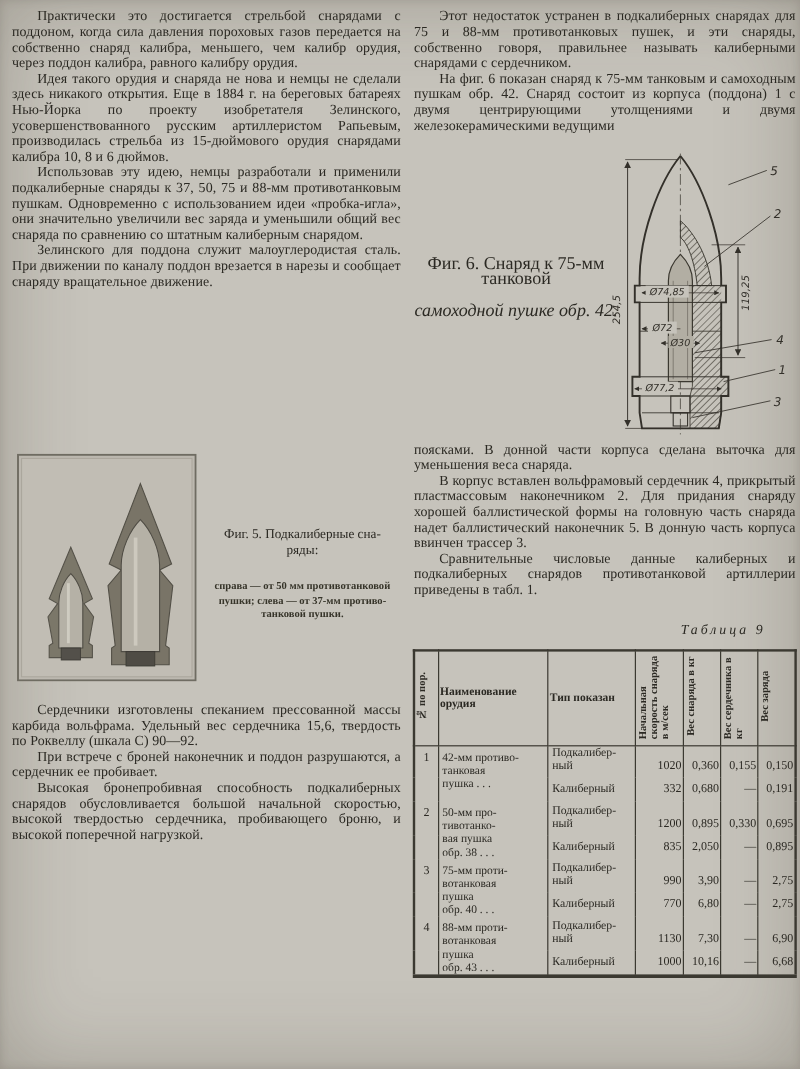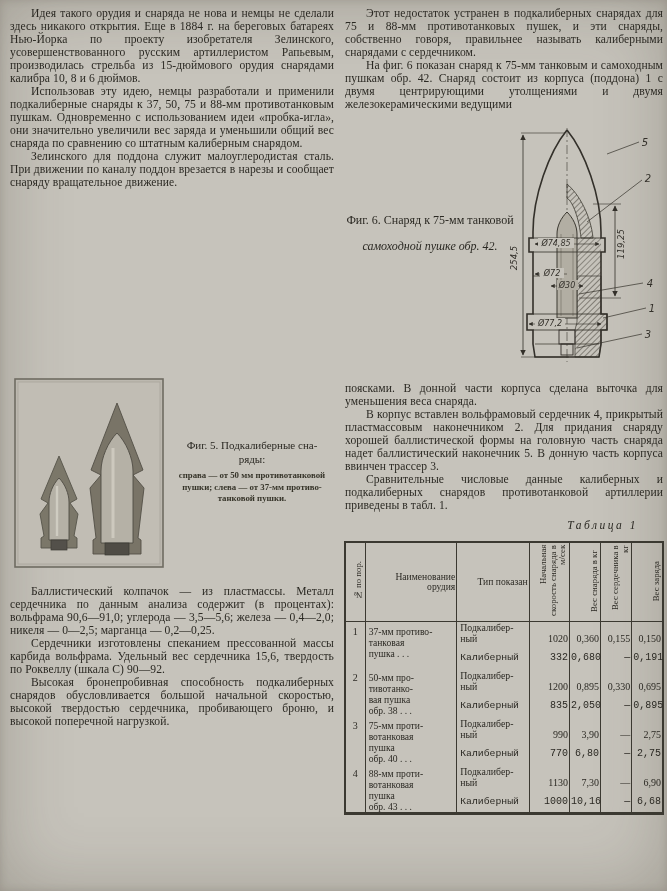--- a/index.html
+++ b/index.html
@@ -14,57 +14,58 @@
   .p { margin:0; text-align:justify; text-indent:21px;
        font-size:11.6px; line-height:13px; letter-spacing:.08px; }
   .p.noindent { text-indent:0; }
 
   
   .fig5 { position:absolute; left:14px; top:378px; width:322px; display:flex; }
   .fig5 svg { flex:0 0 auto; }
   .fig5cap { width:168px; margin-left:4px; padding-top:60px; text-align:center; }
   .fig5cap .t { font-size:11px; line-height:14px; white-space:pre-line; }
   .fig5cap .s { font-size:8.8px; line-height:11.5px; white-space:pre-line;
-                margin-top:4px; font-weight:bold; color:#363429; }
+                margin-top:17px; font-weight:bold; color:#363429; }
 
   
   .fig6 { position:absolute; left:345px; top:126px; width:318px; height:240px; }
   .fig6cap { position:absolute; left:0; top:88px; width:170px; text-align:center;
-             font-size:12px; line-height:13px; }
+             font-size:15px; line-height:13px; }
   .fig6cap .l2 { margin-top:13px;font-style:italic; }
   .fig6 svg { position:absolute; right:2px; top:0; }
 
   .tab-label { position:absolute; left:345px; top:519px; width:293px; text-align:right;
                font-style:italic; font-size:11.5px; letter-spacing:2.5px; }
 
   table.dtable { position:absolute; left:344px; top:541px; width:320px;
                  border-collapse:collapse; table-layout:fixed;
                  border:2px solid #3b3931; border-bottom-width:3px; }
   .dtable th, .dtable td { border-left:1px solid #3b3931; border-right:1px solid #3b3931;
                  padding:1px; font-family:"Liberation Serif","DejaVu Serif",serif; color:#2b2923; }
   .dtable thead th { border-bottom:1.5px solid #3b3931; height:76px;
-                 vertical-align:middle; font-weight:normal; font-size:9.6px;
-                 line-height:10.5px; text-align:right; }
+                 vertical-align:middle; font-weight:bold; font-size:9.6px;
+                 line-height:10.5px; text-align:left; }
   .vert { display:inline-block; writing-mode:vertical-rl; transform:rotate(180deg);
           max-height:72px; font-size:8.8px; line-height:9.5px; }
   td.num  { font-size:10px; vertical-align:top; text-align:center; padding-top:4px; }
   td.gun  { font-size:9.6px; line-height:11px; white-space:pre-line; vertical-align:top;
             text-align:left; padding:4px 1px 0 3px; }
   td.type { font-size:9.8px; line-height:11px; white-space:pre-line; vertical-align:bottom;
             text-align:left; padding:0 1px 2px 3px; }
   td.val  { font-size:10px; text-align:right; vertical-align:bottom; padding-bottom:2px; }
-  tr.r2 td { height:17px; vertical-align:middle;font-family:Liberation Mono, monospace; }
+  tr.r2 td { height:17px; vertical-align:middle; }
   tr.r1 td.type, tr.r1 td.val { padding-bottom:4px; }
 </style>
 </head>
 <body>
 
 <div class="page">
 
   <div class="col" id="left-top" style="left:10px; top:7px; width:324px;">
+      <p class="p">Практически это достигается стрельбой снарядами с поддоном, когда сила давления пороховых газов передается на собственно снаряд калибра, меньшего, чем калибр орудия, через поддон калибра, равного калибру орудия.</p>
       <p class="p">Идея такого орудия и снаряда не нова и немцы не сделали здесь никакого открытия. Еще в 1884 г. на береговых батареях Нью-Йорка по проекту изобретателя Зелинского, усовершенствованного русским артиллеристом Рапьевым, производилась стрельба из 15-дюймового орудия снарядами калибра 10, 8 и 6 дюймов.</p>
       <p class="p">Использовав эту идею, немцы разработали и применили подкалиберные снаряды к 37, 50, 75 и 88-мм противотанковым пушкам. Одновременно с использованием идеи «пробка-игла», они значительно увеличили вес заряда и уменьшили общий вес снаряда по сравнению со штатным калиберным снарядом.</p>
       <p class="p">Зелинского для поддона служит малоуглеродистая сталь. При движении по каналу поддон врезается в нарезы и сообщает снаряду вращательное движение.</p>
     </div>
 
   <div class="fig5">
     <svg width="150" height="190" viewBox="0 0 150 190">
       <rect x="1" y="1" width="148" height="188" fill="#bcb8af" stroke="#6f6c62" stroke-width="1.6"></rect>
       <rect x="4" y="4" width="142" height="182" fill="#c1bdb4" stroke="#a9a59b" stroke-width="0.8"></rect>
 
@@ -85,22 +86,22 @@
     <div class="fig5cap">
       <div class="t">Фиг. 5. Подкалиберные сна-
 ряды:</div>
       <div class="s">справа — от 50 мм противотанковой
 пушки; слева — от 37-мм противо-
 танковой пушки.</div>
     </div>
   </div>
 
   <div class="col" id="left-bottom" style="left:10px; top:585px; width:324px;">
-      <p class="p">Баллистический колпачок — из пластмассы. Металл сердечника по данным анализа содержит (в процентах): вольфрама 90,6—91,0; углерода — 3,5—5,6; железа — 0,4—2,0; никеля — 0—2,5; марганца — 0,2—0,25.</p>
       <p class="p">Сердечники изготовлены спеканием прессованной массы карбида вольфрама. Удельный вес сердечника 15,6, твердость по Роквеллу (шкала С) 90—92.</p>
+      <p class="p">При встрече с броней наконечник и поддон разрушаются, а сердечник ее пробивает.</p>
       <p class="p">Высокая бронепробивная способность подкалиберных снарядов обусловливается большой начальной скоростью, высокой твердостью сердечника, пробивающего броню, и высокой поперечной нагрузкой.</p>
     </div>
 
   <div class="col" id="right-top" style="left:345px; top:7px; width:318px;">
       <p class="p">Этот недостаток устранен в подкалиберных снарядах для 75 и 88-мм противотанковых пушек, и эти снаряды, собственно говоря, правильнее называть калиберными снарядами с сердечником.</p>
       <p class="p">На фиг. 6 показан снаряд к 75-мм танковым и самоходным пушкам обр. 42. Снаряд состоит из корпуса (поддона) 1 с двумя центрирующими утолщениями и двумя железокерамическими ведущими</p>
     </div>
 
   <div class="fig6">
     <div class="fig6cap">
@@ -168,27 +169,27 @@
       <text x="139" y="56" font-size="10" font-style="italic" text-anchor="middle">2</text>
       <line x1="70" y1="168" x2="134" y2="157" stroke="#33302a" stroke-width="0.7"></line>
       <text x="141" y="161" font-size="10" font-style="italic" text-anchor="middle">4</text>
       <line x1="94" y1="192" x2="137" y2="182" stroke="#33302a" stroke-width="0.7"></line>
       <text x="143" y="186" font-size="10" font-style="italic" text-anchor="middle">1</text>
       <line x1="68" y1="222" x2="133" y2="208" stroke="#33302a" stroke-width="0.7"></line>
       <text x="139" y="212" font-size="10" font-style="italic" text-anchor="middle">3</text>
     </svg>
   </div>
 
-  <div class="col" id="right-mid" style="left:345px; top:368px; width:318px;margin-top:14px;">
+  <div class="col" id="right-mid" style="left:345px; top:368px; width:318px;">
       <p class="p noindent">поясками. В донной части корпуса сделана выточка для уменьшения веса снаряда.</p>
       <p class="p">В корпус вставлен вольфрамовый сердечник 4, прикрытый пластмассовым наконечником 2. Для придания снаряду хорошей баллистической формы на головную часть снаряда надет баллистический наконечник 5. В донную часть корпуса ввинчен трассер 3.</p>
       <p class="p">Сравнительные числовые данные калиберных и подкалиберных снарядов противотанковой артиллерии приведены в табл. 1.</p>
     </div>
 
-  <div class="tab-label">Таблица 1</div>
+  <div class="tab-label">Таблица 9</div>
 
   <table class="dtable">
     <colgroup>
       <col style="width:20px">
         <col style="width:91px">
         <col style="width:72px">
       <col style="width:40px">
         <col style="width:31px">
         <col style="width:31px">
         <col style="width:31px">
@@ -200,21 +201,21 @@
         <th><span>Тип показан</span></th>
         <th><span class="vert">Начальная скорость снаряда в м/сек</span></th>
         <th><span class="vert">Вес снаряда в кг</span></th>
         <th><span class="vert">Вес сердечника в кг</span></th>
         <th><span class="vert">Вес заряда</span></th>
       </tr>
     </thead>
     <tbody id="table-body">
         <tr class="r1">
           <td class="num" rowspan="2">1</td>
-          <td class="gun" rowspan="2">37-мм противо-
+          <td class="gun" rowspan="2">42-мм противо-
 танковая
 пушка . . .</td>
           <td class="type">Подкалибер-
 ный</td>
           <td class="val">1020</td>
           <td class="val">0,360</td>
           <td class="val">0,155</td>
           <td class="val">0,150</td>
         </tr>
         <tr class="r2">

